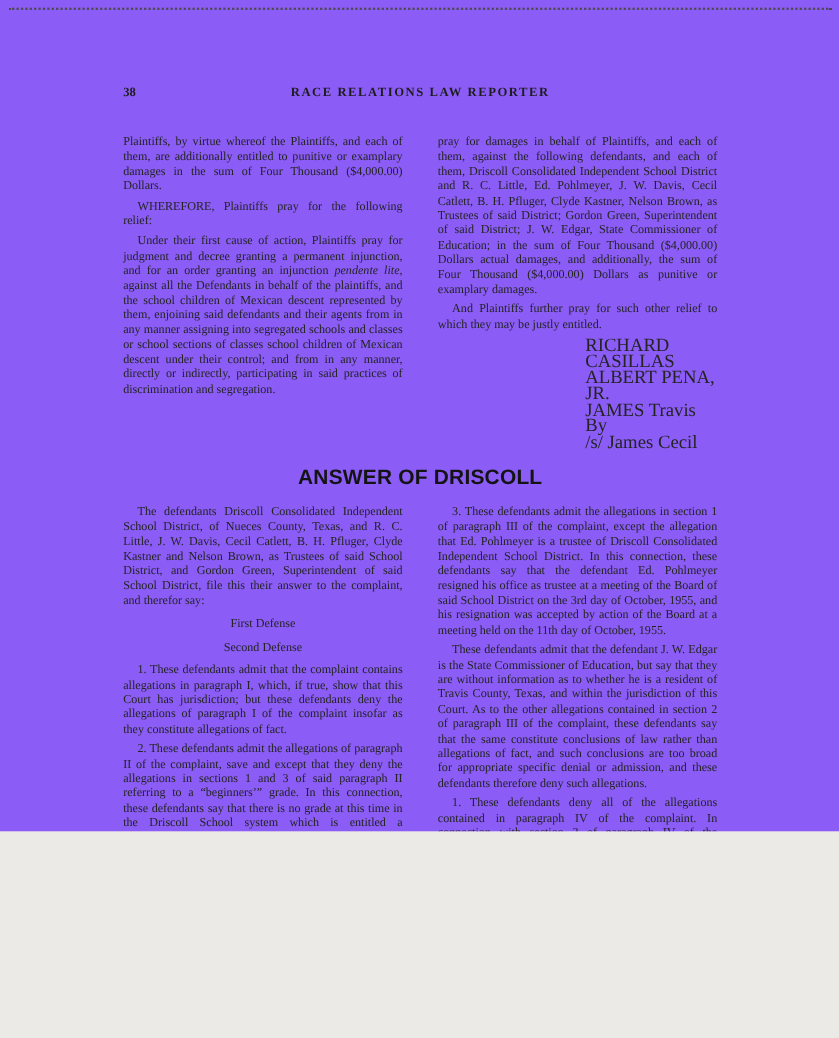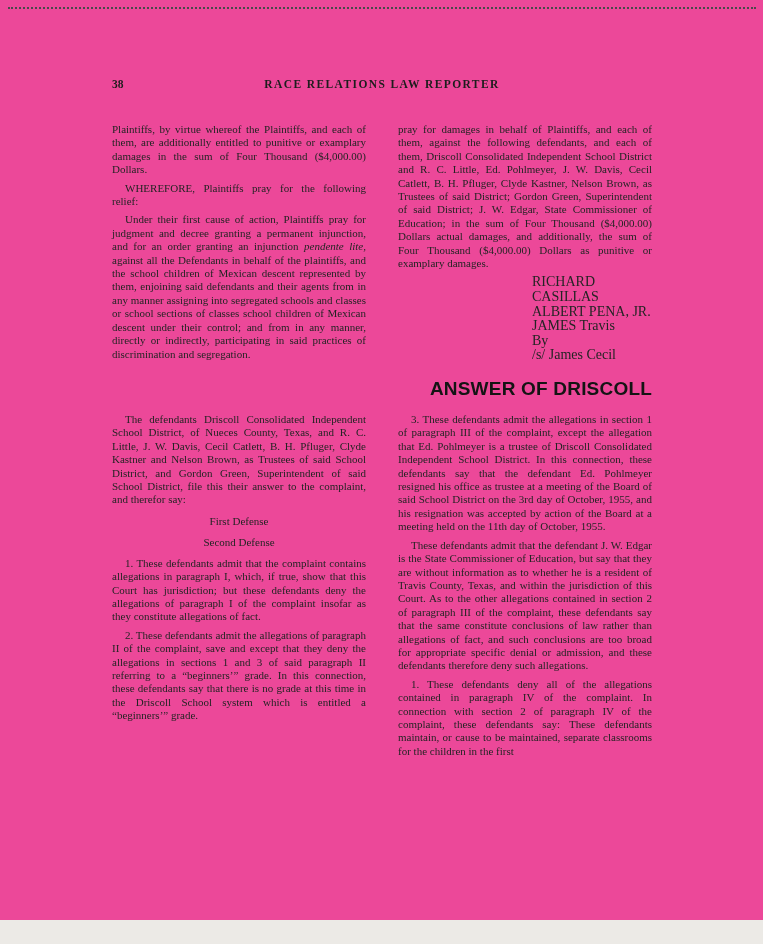--- a/index.html
+++ b/index.html
@@ -1,21 +1,21 @@
 <!DOCTYPE html>
 <html><head>
 <meta charset="utf-8">
 <style>
   * { margin: 0; padding: 0; box-sizing: border-box; }
   html, body { background: #eceae6; }
   .scan {
     position: relative;
     width: 763px;
-    height: 920px;
-    background: #ec4899;
+    height: 756px;
+    background: #8b5cf6;
     color: #242424;
     font-family: "Liberation Serif", serif;
     overflow: hidden;
   }
   .top-dotted {
     position: absolute;
     top: 7px; left: 8px;
     width: 748px;
     border-top: 2px dotted #4a4a4a;
   }
@@ -57,25 +57,25 @@
   .defense-heading {
     text-align: center;
     font-weight: normal;
     font-size: 11px;
     margin: 8px 0 7px;
   }
   .signature {
     margin-top: 5px;
     padding-left: 134px;
     text-align: left;
-    font-size: 14px;
+    font-size: 17px;
     line-height: 14.6px;
   }
   .answer-title {
-    text-align: right;
+    text-align: center;
     font-family: "Liberation Sans", sans-serif;
     font-weight: bold;
     font-size: 19px;
     letter-spacing: 0.2px;
     color: #141414;
     margin: 15px 0 13px;
   }
   .bottom-mark {
     position: absolute;
     border-top: 1px solid #4a4a4a;
@@ -100,20 +100,21 @@
     </div>
 
     <section class="two-col">
       <div class="col">
         <p>Plaintiffs, by virtue whereof the Plaintiffs, and each of them, are additionally entitled to punitive or examplary damages in the sum of Four Thousand ($4,000.00) Dollars.</p>
         <p class="indent">WHEREFORE, Plaintiffs pray for the following relief:</p>
         <p class="indent"><span>Under their first cause of action, Plaintiffs pray for judgment and decree granting a permanent injunction, and for an order granting an injunction </span><em>pendente lite</em><span>, against all the Defendants in behalf of the plaintiffs, and the school children of Mexican descent represented by them, enjoining said defendants and their agents from in any manner assigning into segregated schools and classes or school sections of classes school children of Mexican descent under their control; and from in any manner, directly or indirectly, participating in said practices of discrimination and segregation.</span></p>
       </div>
       <div class="col">
         <p>pray for damages in behalf of Plaintiffs, and each of them, against the following defendants, and each of them, Driscoll Consolidated Independent School District and R. C. Little, Ed. Pohlmeyer, J. W. Davis, Cecil Catlett, B. H. Pfluger, Clyde Kastner, Nelson Brown, as Trustees of said District; Gordon Green, Superintendent of said District; J. W. Edgar, State Commissioner of Education; in the sum of Four Thousand ($4,000.00) Dollars actual damages, and additionally, the sum of Four Thousand ($4,000.00) Dollars as punitive or examplary damages.</p>
+        <p class="indent">And Plaintiffs further pray for such other relief to which they may be justly entitled.</p>
         <div class="signature">
           <div>RICHARD CASILLAS</div>
           <div>ALBERT PENA, JR.</div>
           <div>JAMES Travis</div>
           <div>By</div>
           <div>/s/ James Cecil</div>
         </div>
       </div>
     </section>
 

